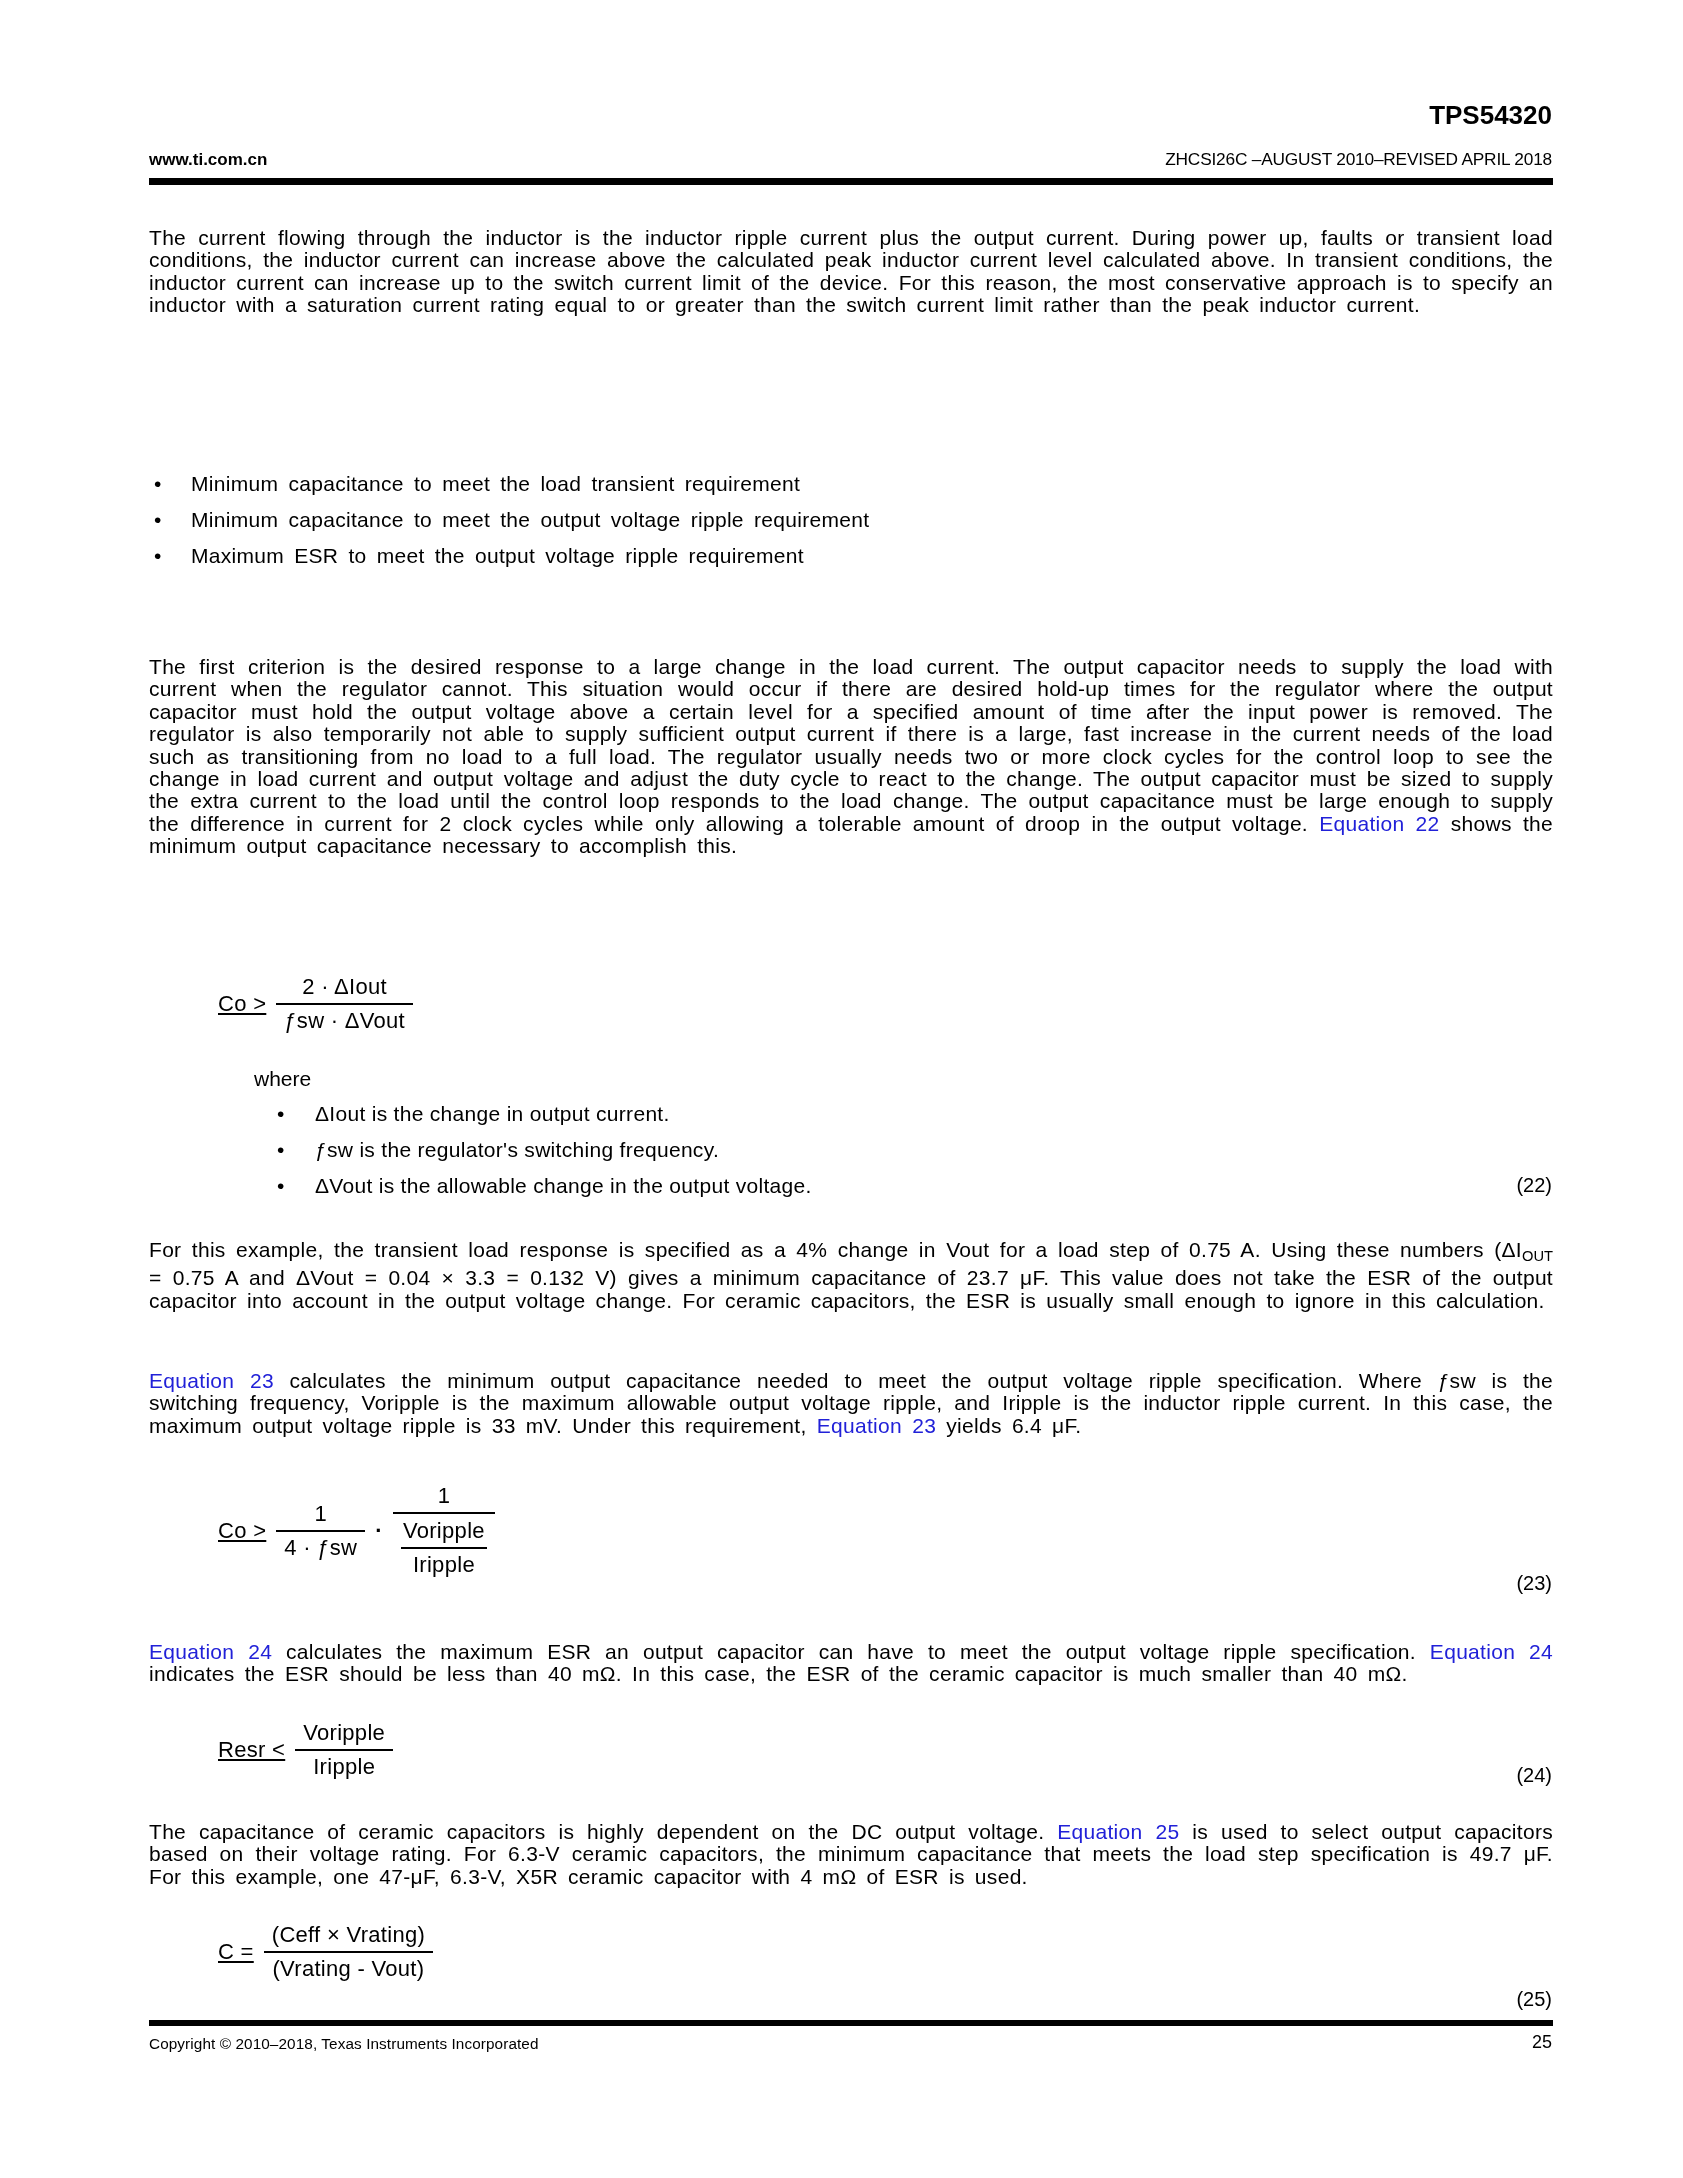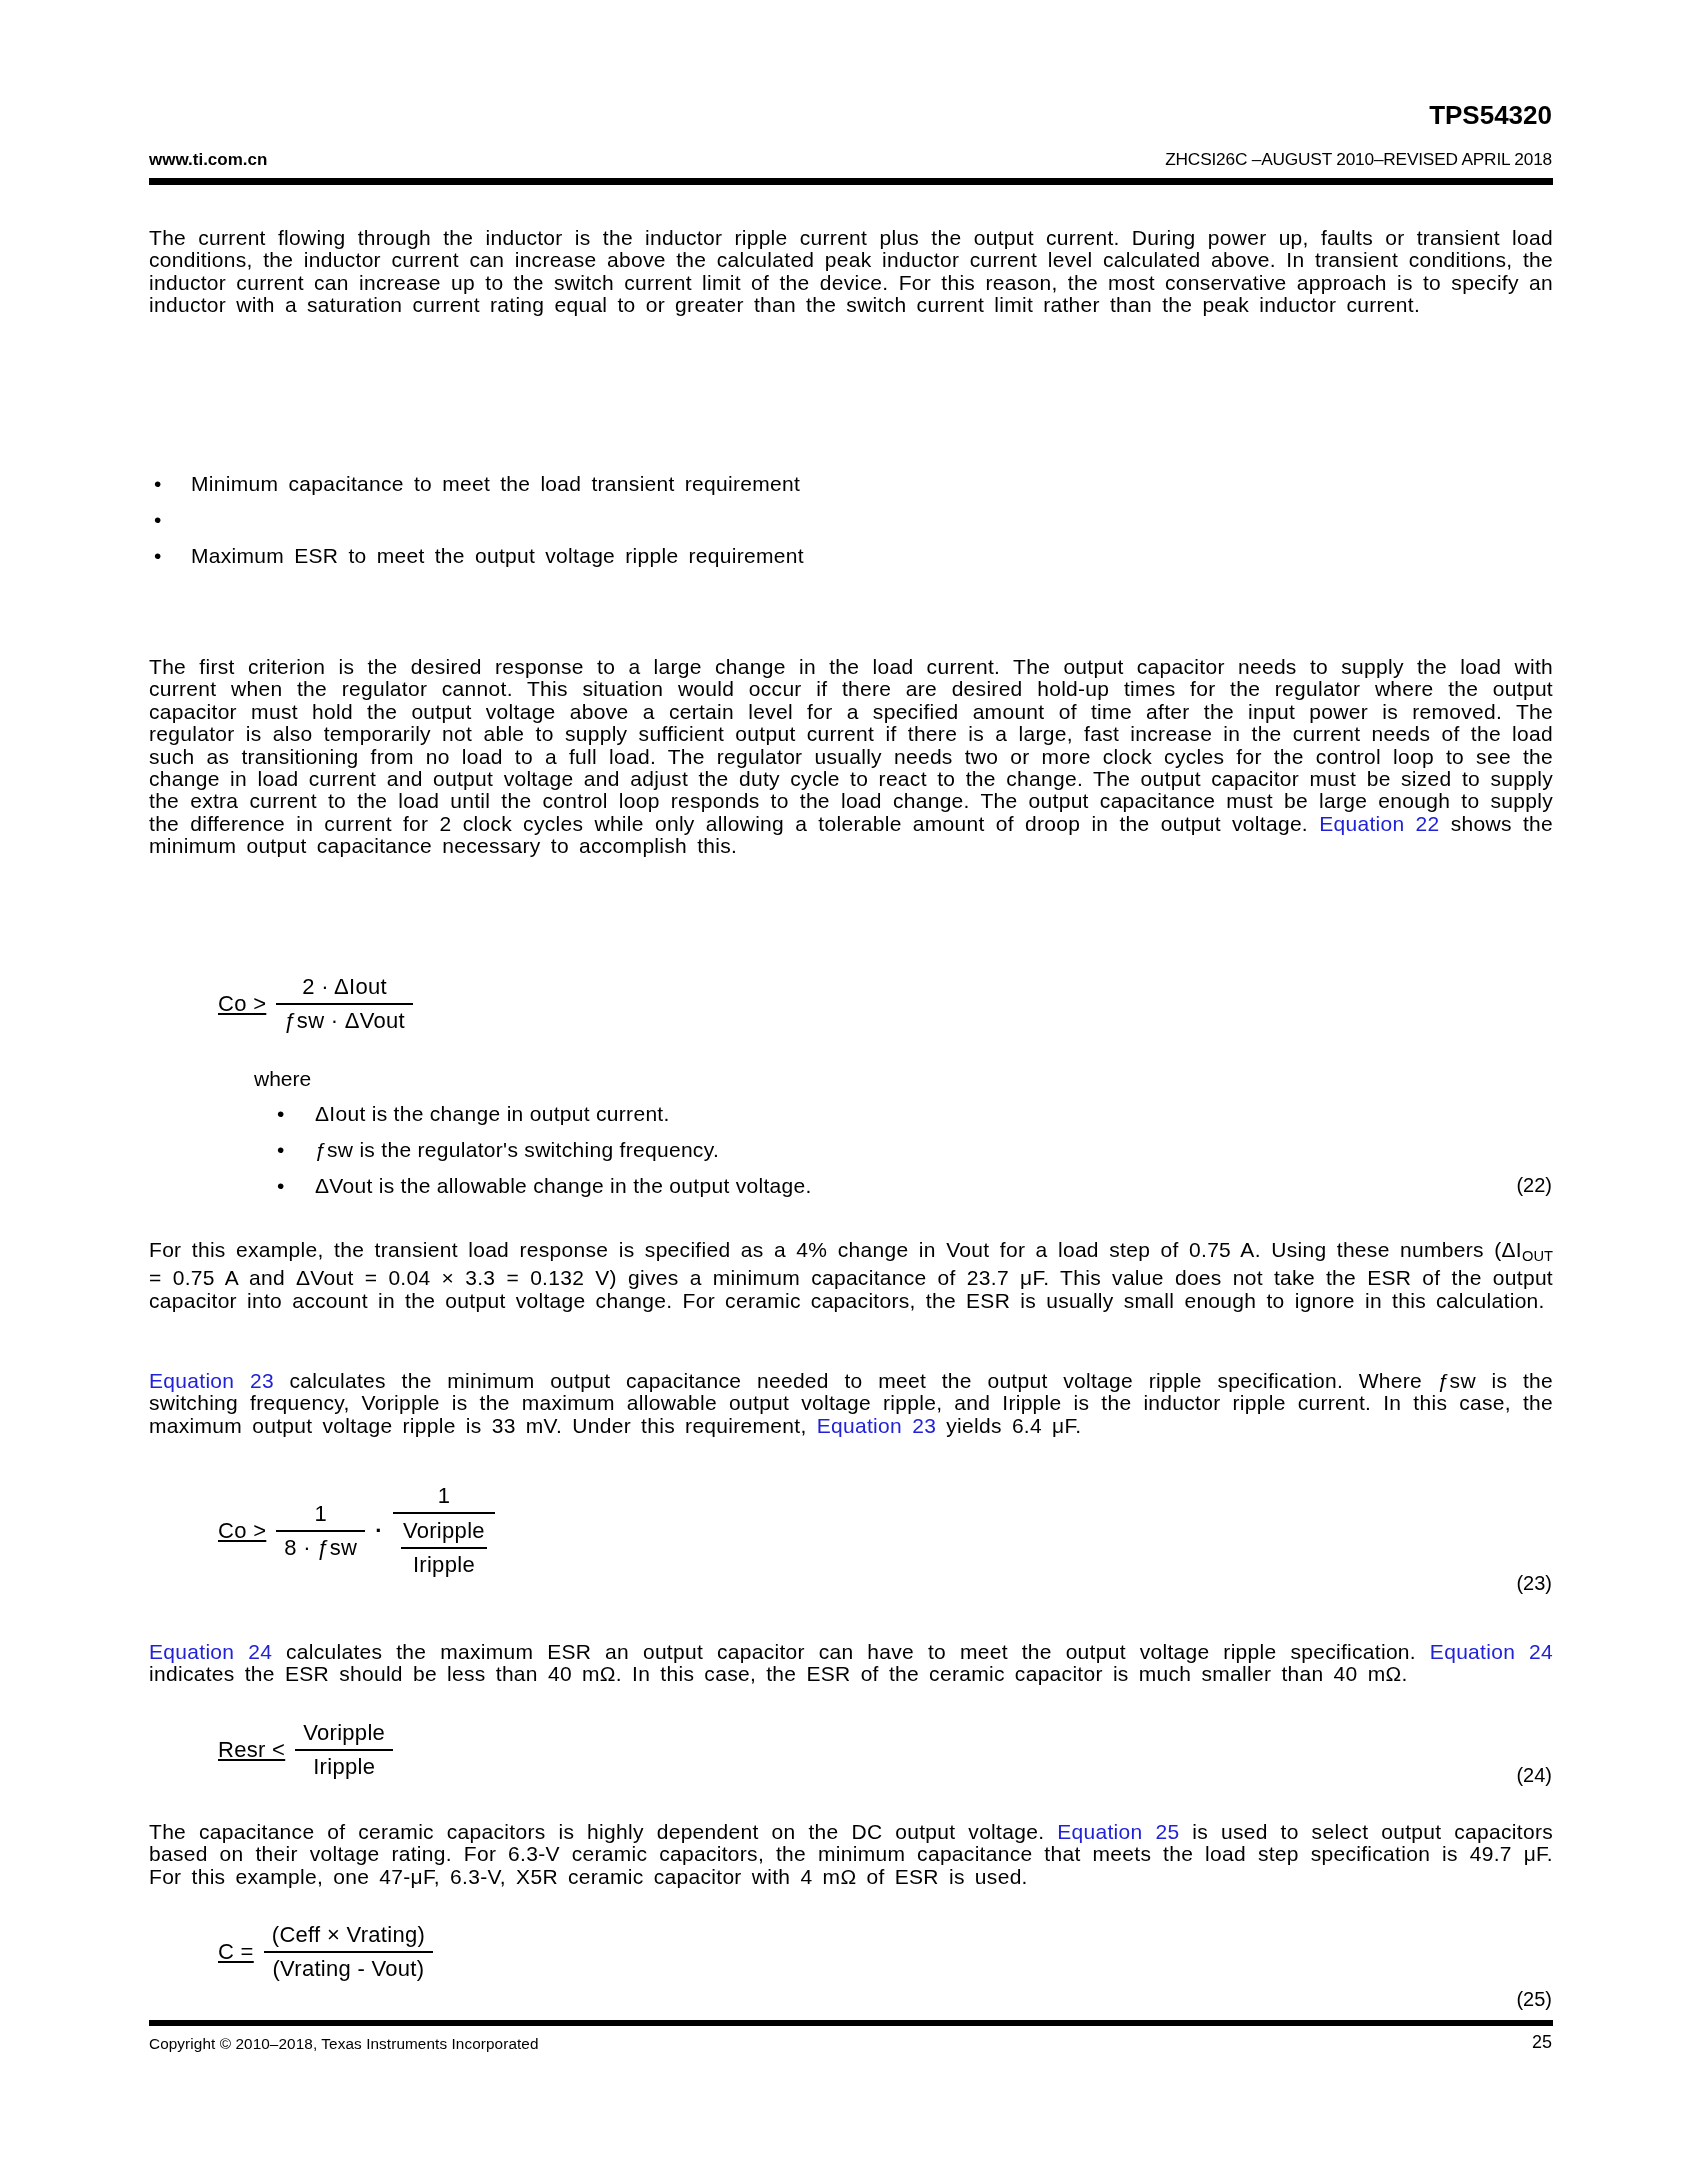--- a/index.html
+++ b/index.html
@@ -87,20 +87,21 @@
 
 
 
   <ul class="abs plain body-text" style="top:472px; text-align:left;">
     <li class="bullet-row">
       <span class="dot">•</span>
       <span>Minimum capacitance to meet the load transient requirement</span>
     </li>
     <li class="bullet-row">
       <span class="dot">•</span>
+      <span>Minimum capacitance to meet the output voltage ripple requirement</span>
     </li>
     <li class="bullet-row">
       <span class="dot">•</span>
       <span>Maximum ESR to meet the output voltage ripple requirement</span>
     </li>
   </ul>
 
 
   <p class="abs body-text" style="top:635px"><span>The first criterion is the desired response to a large change in the load current. The output capacitor needs to supply the load with current when the regulator cannot. This situation would occur if there are desired hold-up times for the regulator where the output capacitor must hold the output voltage above a certain level for a specified amount of time after the input power is removed. The regulator is also temporarily not able to supply sufficient output current if there is a large, fast increase in the current needs of the load such as transitioning from no load to a full load. The regulator usually needs two or more clock cycles for the control loop to see the change in load current and output voltage and adjust the duty cycle to react to the change. The output capacitor must be sized to supply the extra current to the load until the control loop responds to the load change. The output capacitance must be large enough to supply the difference in current for 2 clock cycles while only allowing a tolerable amount of droop in the output voltage. </span><a class="eqlink">Equation 22</a><span> shows the minimum output capacitance necessary to accomplish this.</span></p>
 
@@ -131,21 +132,21 @@
   <div class="eqnum" style="top:1174px">(22)</div>
 
   <p class="abs body-text" style="top:1218px"><span>For this example, the transient load response is specified as a 4% change in Vout for a load step of 0.75 A. Using these numbers (ΔI</span><sub class="inline-sub">OUT</sub><span> = 0.75 A and ΔVout = 0.04 × 3.3 = 0.132 V) gives a minimum capacitance of 23.7 μF. This value does not take the ESR of the output capacitor into account in the output voltage change. For ceramic capacitors, the ESR is usually small enough to ignore in this calculation.</span></p>
 
   <p class="abs body-text" style="top:1349px"><a class="eqlink">Equation 23</a><span> calculates the minimum output capacitance needed to meet the output voltage ripple specification. Where ƒsw is the switching frequency, Voripple is the maximum allowable output voltage ripple, and Iripple is the inductor ripple current. In this case, the maximum output voltage ripple is 33 mV. Under this requirement, </span><a class="eqlink">Equation 23</a><span> yields 6.4 μF.</span></p>
 
   <div class="abs eq-row" style="top:1482px">
     <span class="eq-lhs">Co &gt;</span>
     <span class="frac">
       <span class="num">1</span>
-      <span class="den">8 · ƒsw</span>
+      <span class="den">4 · ƒsw</span>
     </span>
     <span class="eq-dot">·</span>
     <span class="frac">
       <span class="num">1</span>
       <span class="den">
         <span class="frac">
           <span class="num">Voripple</span>
           <span class="den">Iripple</span>
         </span>
       </span>

